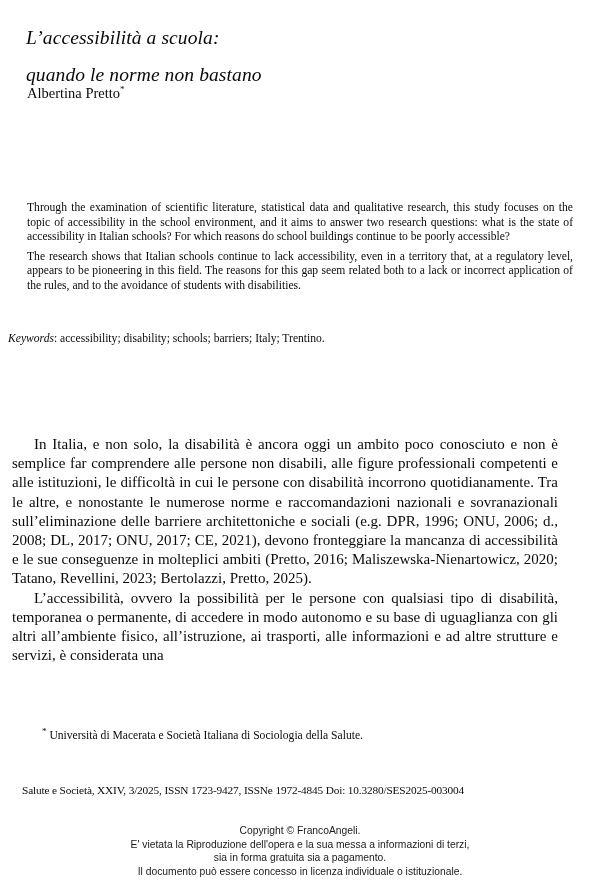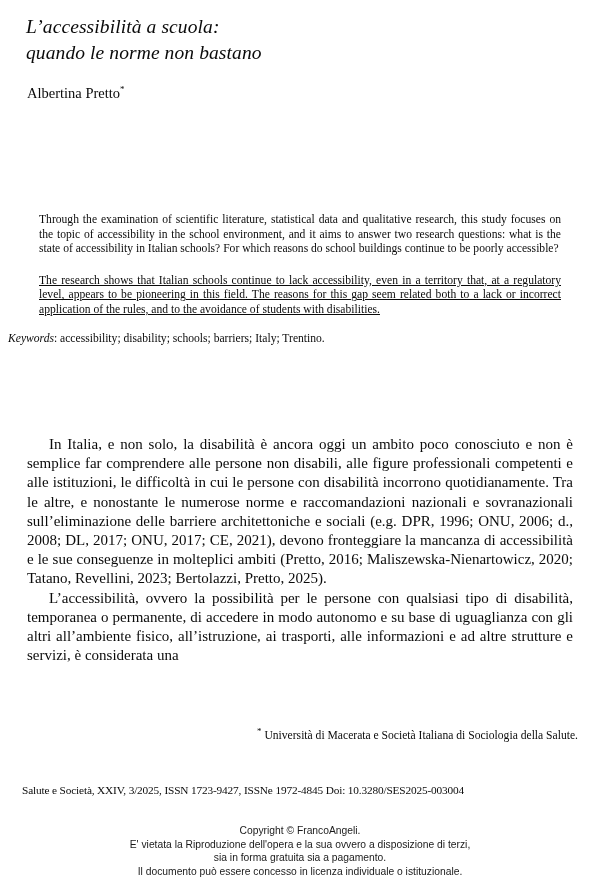--- a/index.html
+++ b/index.html
@@ -31,20 +31,21 @@
     left: 26px;
     top: 14px;
     width: 540px;
   }
   .title-line {
     font-style: italic;
     font-size: 19.5px;
     line-height: 26px;
     letter-spacing: 0.1px;
     white-space: nowrap;
+    margin-top: 11px;
   }
 
   
   .author-block {
     position: absolute;
     left: 27px;
     top: 84px;
     width: 540px;
   }
   .author-name {
@@ -61,26 +62,25 @@
   .abstract-block {
     position: absolute;
     left: 22px;
     top: 196px;
     width: 556px;
     text-align: justify;
     font-size: 11.6px;
     line-height: 14.6px;
   }
   .abstract-block p {
-    margin: 17px;
+    margin: 5px;
     text-align: justify;
   }
   .abstract-block p:last-child {
     text-align: justify;
-    text-decoration: underline;
   }
 
   
   .keywords-block {
     position: absolute;
     left: 8px;
     top: 332px;
     width: 556px;
     font-size: 11.6px;
     line-height: 14.6px;
@@ -95,21 +95,21 @@
     top: 391px;
     width: 546px;
     font-weight: bold;
     font-size: 14.5px;
     line-height: 19px;
   }
 
   
   .body-block {
     position: absolute;
-    left: 27px;
+    left: 12px;
     top: 435px;
     width: 546px;
     font-size: 15px;
     line-height: 19.2px;
     text-align: justify;
   }
   .body-block p {
     margin: 0;
     text-indent: 22px;
     text-align: justify;
@@ -120,21 +120,21 @@
 
   
   .footnote-block {
     position: absolute;
     left: 22px;
     top: 729px;
     width: 556px;
     font-size: 11.6px;
     line-height: 14.4px;
   }
-  .footnote-affil { text-indent: 20px; text-align: right; }
+  .footnote-affil { text-indent: 20px; }
   .footnote-affil sup {
     font-size: 9px;
     vertical-align: super;
     line-height: 0;
   }
   .footnote-email { text-indent: 0; }
 
   
   .journal-line {
     position: absolute;
@@ -191,18 +191,18 @@
   </div>
 
   <div class="footnote-block">
     <div class="footnote-affil"><sup>*</sup><span> Università di Macerata e Società Italiana di Sociologia della Salute.</span></div>
   </div>
 
   <div class="journal-line">Salute e Società, XXIV, 3/2025, ISSN 1723-9427, ISSNe 1972-4845 Doi: 10.3280/SES2025-003004</div>
 
   <div class="copyright-block">
     <div>Copyright © FrancoAngeli.</div>
-    <div>E' vietata la Riproduzione dell'opera e la sua ovvero a disposizione di terzi,</div>
+    <div>E' vietata la Riproduzione dell'opera e la sua messa a informazioni di terzi,</div>
     <div>sia in forma gratuita sia a pagamento.</div>
     <div>Il documento può essere concesso in licenza individuale o istituzionale.</div>
   </div>
 
 </div>
 
 </body></html>

